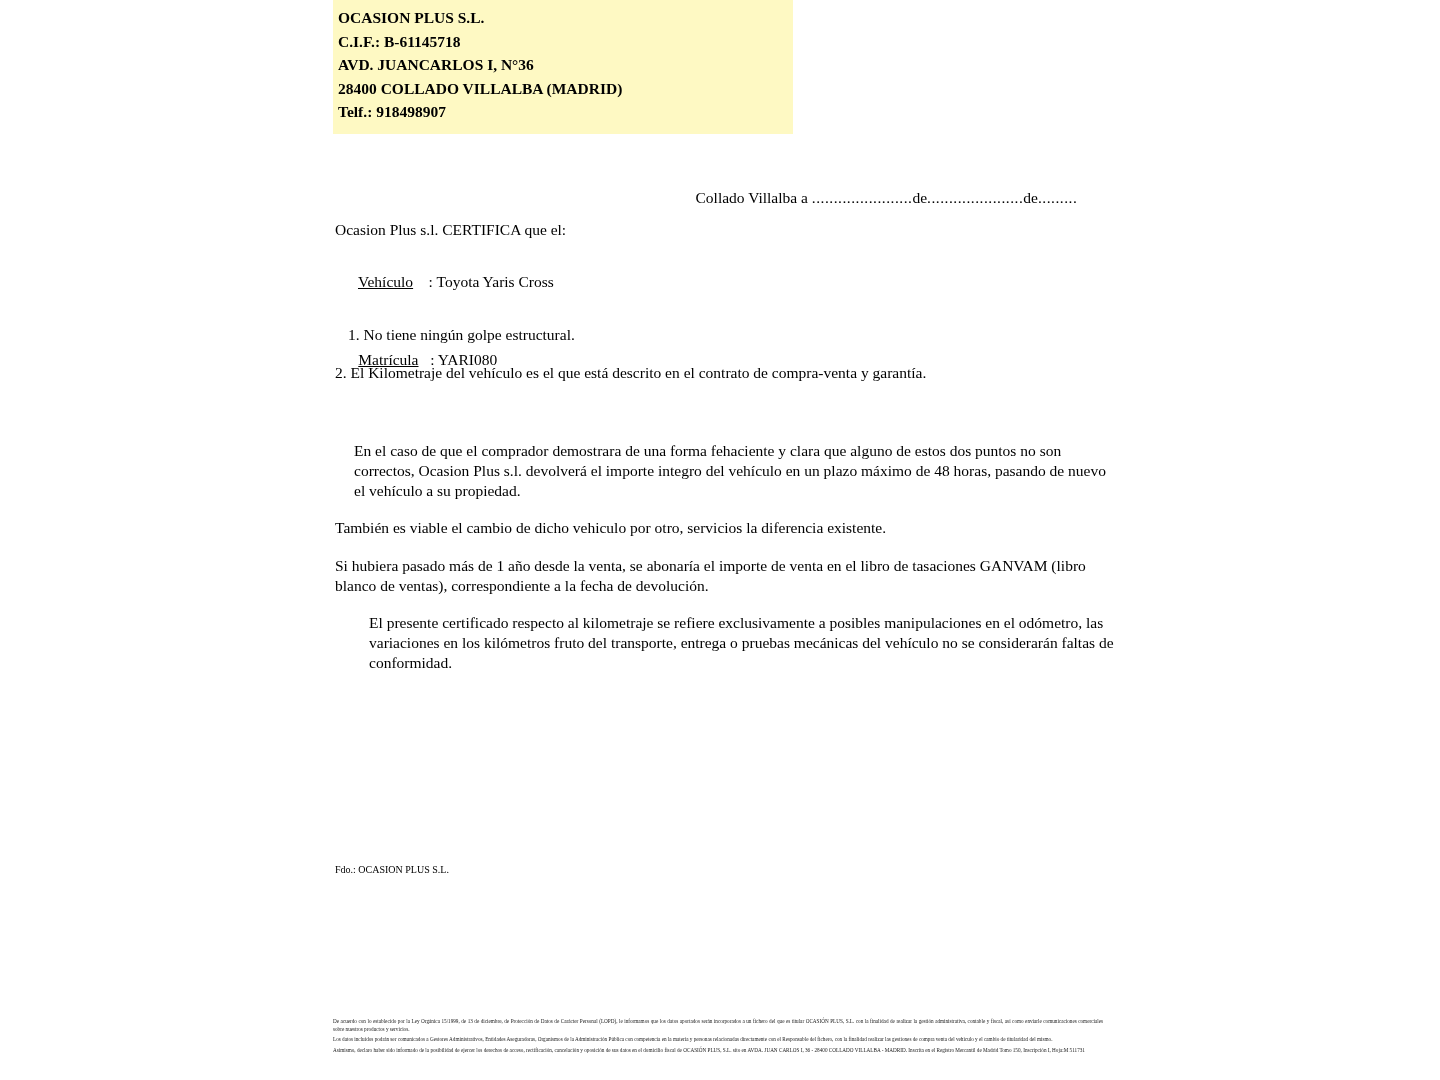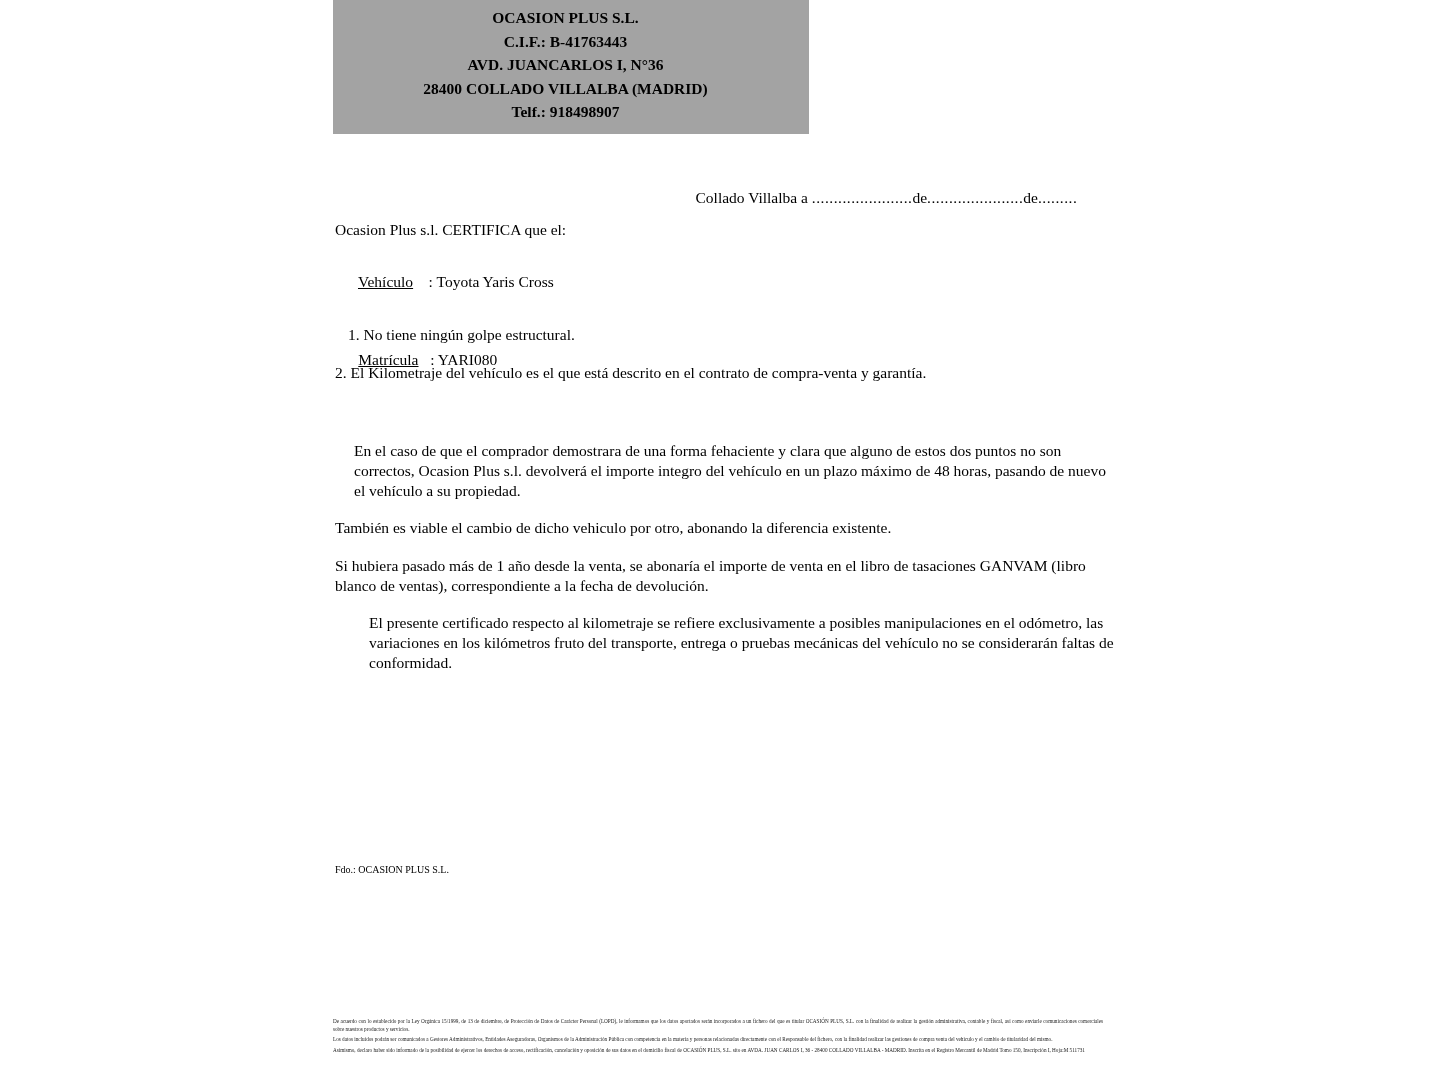--- a/index.html
+++ b/index.html
@@ -24,26 +24,25 @@
     height: 1080px;
     background: #ffffff;
   }
 
   
   .header-box {
     position: absolute;
     left: 333px;
     top: 0px;
     width: 460px;
-    padding: 6px 16px 10px 0;
-    background: #a3a3a3;
+    padding: 6px 0 10px 0;
+    background: #fef9c3;
     font-weight: bold;
     font-size: 15.5px;
     line-height: 23.5px;
-    text-align: center;
   }
   .header-box .line {
     padding-left: 5px;
     white-space: pre;
   }
 
   
   .date-line {
     position: absolute;
     left: 680px;
@@ -113,21 +112,21 @@
   }
   .legal p { margin: 0 0 3px 0; }
 </style>
 </head>
 <body>
 
 <div class="page">
 
   <div class="header-box">
     <div class="line">OCASION PLUS S.L.</div>
-    <div class="line">C.I.F.: B-41763443</div>
+    <div class="line">C.I.F.: B-61145718</div>
     <div class="line">AVD. JUANCARLOS I, N°36</div>
     <div class="line">28400 COLLADO VILLALBA (MADRID)</div>
     <div class="line">Telf.: 918498907</div>
   </div>
 
   <div class="date-line">
     <span>Collado Villalba a</span><span> </span><span class="dots">.......................</span><span>de</span><span class="dots">......................</span><span>de</span><span class="dots">.........</span>
   </div>
 
   <div class="certifica">
@@ -137,21 +136,21 @@
     </div>
     <div class="cert-row">
       <span class="underline">Matrícula</span><span>&nbsp;&nbsp;&nbsp;</span><span>: </span><span>YARI080</span>
     </div>
   </div>
 
   <div class="point1">1. No tiene ningún golpe estructural.</div>
   <div class="point2">2. El Kilometraje del vehículo es el que está descrito en el contrato de compra-venta y garantía.</div>
 
   <div class="para p-caso">En el caso de que el comprador demostrara de una forma fehaciente y clara que alguno de estos dos puntos no son correctos, Ocasion Plus s.l. devolverá el importe integro del vehículo en un plazo máximo de 48 horas, pasando de nuevo el vehículo a su propiedad.</div>
-  <div class="para p-cambio">También es viable el cambio de dicho vehiculo por otro, abonando la diferencia existente.</div>
+  <div class="para p-cambio">También es viable el cambio de dicho vehiculo por otro, servicios la diferencia existente.</div>
   <div class="para p-anio">Si hubiera pasado más de 1 año desde la venta, se abonaría el importe de venta en el libro de tasaciones GANVAM (libro blanco de ventas), correspondiente a la fecha de devolución.</div>
   <div class="para p-certif">El presente certificado respecto al kilometraje se refiere exclusivamente a posibles manipulaciones en el odómetro, las variaciones en los kilómetros fruto del transporte, entrega o pruebas mecánicas del vehículo no se considerarán faltas de conformidad.</div>
 
   <div class="signature">Fdo.: OCASION PLUS S.L.</div>
 
   <div class="legal">
     <p>De acuerdo con lo establecido por la Ley Orgánica 15/1999, de 13 de diciembre, de Protección de Datos de Carácter Personal (LOPD), le informamos que los datos aportados serán incorporados a un fichero del que es titular OCASIÓN PLUS, S.L. con la finalidad de realizar la gestión administrativa, contable y fiscal, así como enviarle comunicaciones comerciales sobre nuestros productos y servicios.</p>
     <p>Los datos incluidos podrán ser comunicados a Gestores Administrativos, Entidades Aseguradoras, Organismos de la Administración Pública con competencia en la materia y personas relacionadas directamente con el Responsable del fichero, con la finalidad realizar las gestiones de compra venta del vehículo y el cambio de titularidad del mismo.</p>
     <p>Asimismo, declaro haber sido informado de la posibilidad de ejercer los derechos de acceso, rectificación, cancelación y oposición de sus datos en el domicilio fiscal de OCASIÓN PLUS, S.L. sito en AVDA. JUAN CARLOS I, 36 - 28400 COLLADO VILLALBA - MADRID. Inscrita en el Registro Mercantil de Madrid Tomo 150, Inscripción I, Hoja:M 511731</p>
   </div>

